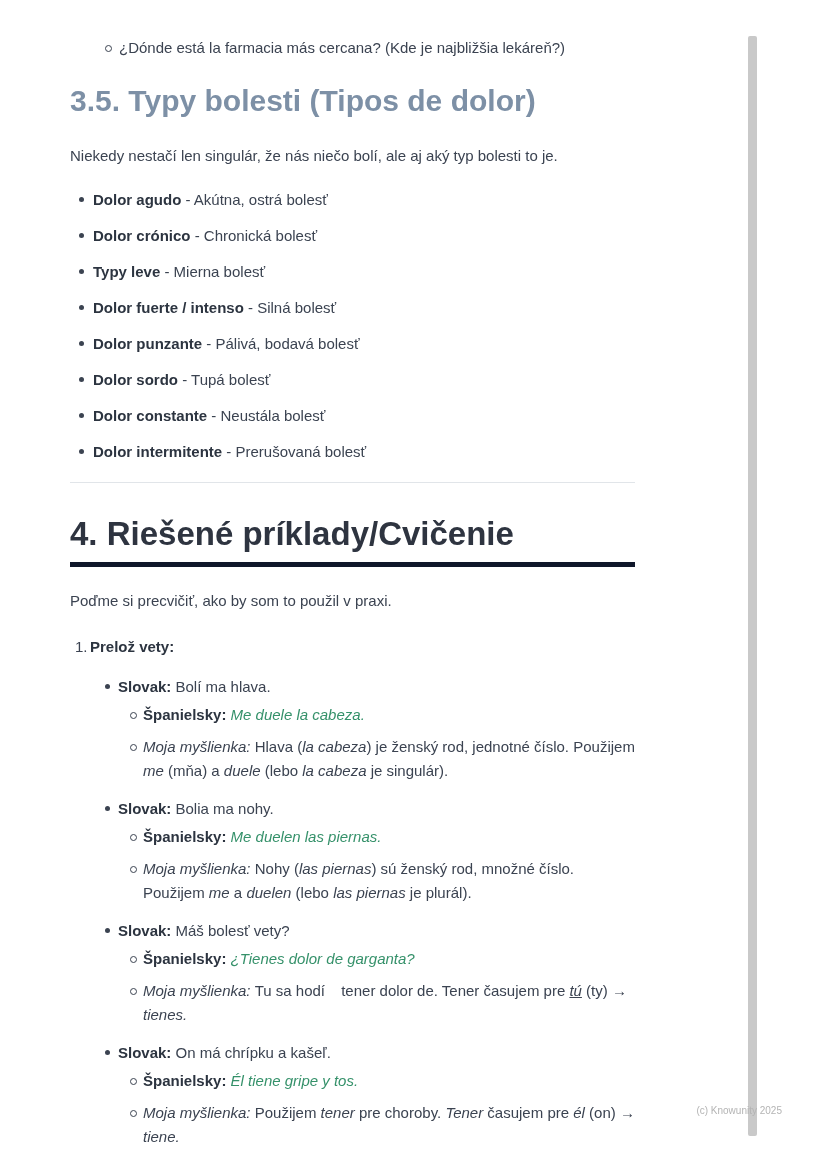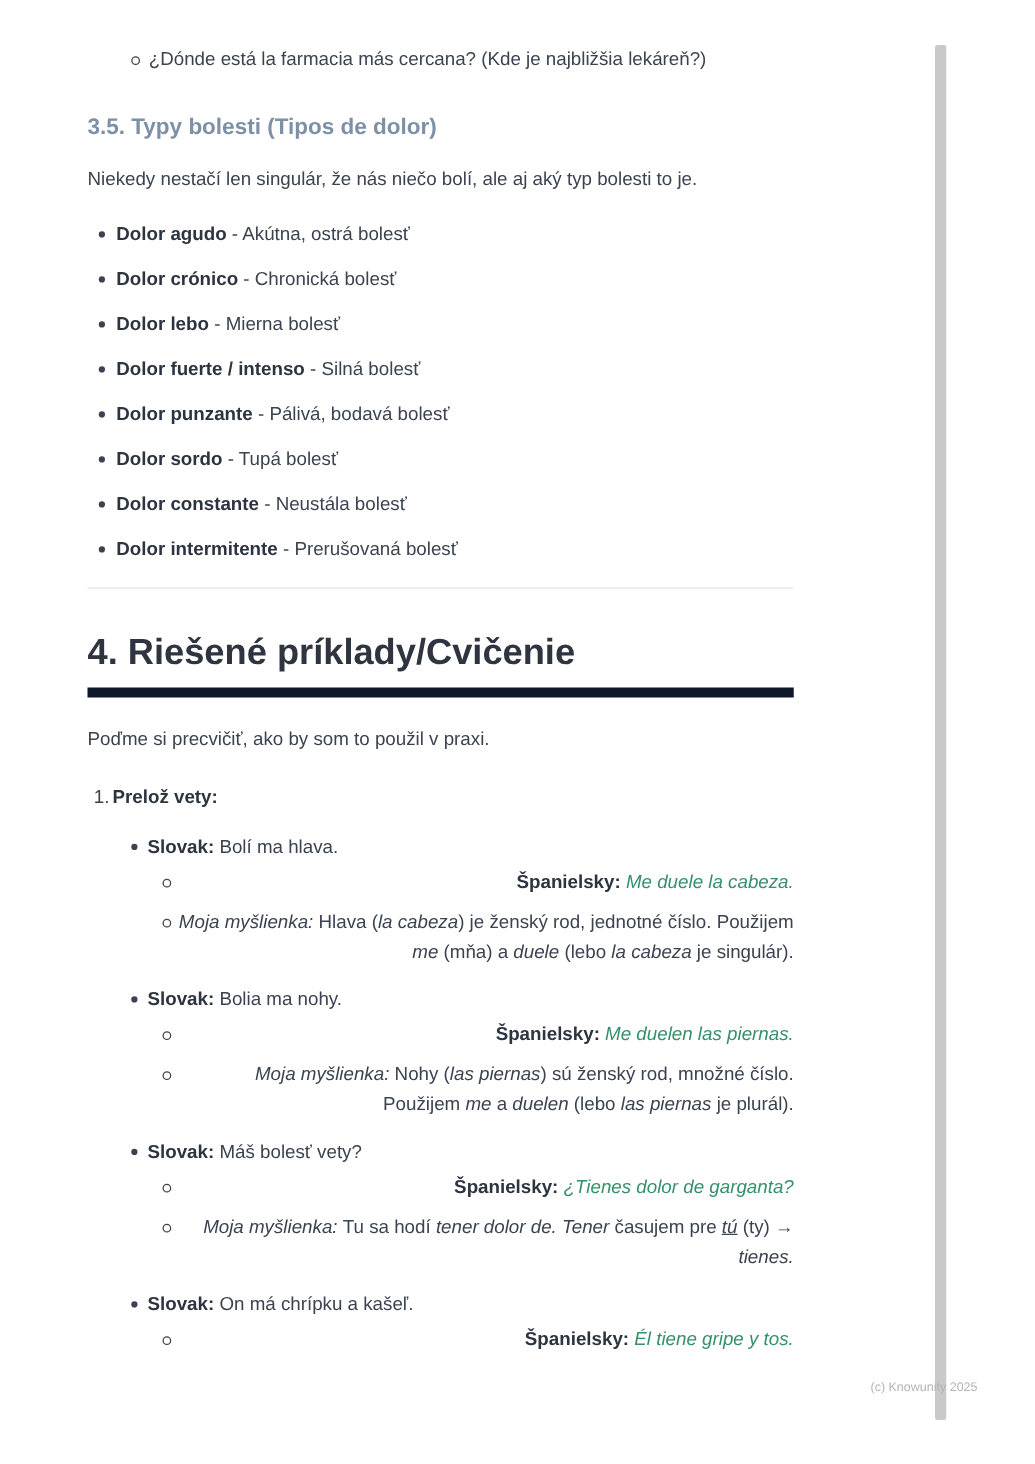--- a/index.html
+++ b/index.html
@@ -21,50 +21,50 @@
     content:""; position:absolute; left:1px; top:9px;
     width:5px; height:5px; border-radius:50%;
   }
   .li.disc::before { background:var(--c-body, #3b4351); }
   .li.circ::before { background:transparent; border:1.2px solid var(--c-body, #3b4351); }
 
   .top-bullet { margin-left:34px; margin-bottom:26px; }
 
   h3.sec-title {
     color:var(--c-heading-muted, #7d90a6);
-    font-size:18px; line-height:30px; font-weight:700;
-    margin-bottom:16px;
+    font-size:30px; line-height:30px; font-weight:700;
+    margin-bottom:28px;
   }
   .intro-p { margin-bottom:20px; }
 
   .pain-list { margin-left:8px; margin-bottom:18px; }
   .pain-list .li { margin-bottom:12px; }
   strong { font-weight:700; color:#2c3440; }
 
   hr.divider {
     border:none; border-top:1px solid var(--c-divider, #e1e5e9);
     margin:18px 0 32px 0;
   }
 
   h2.big-title {
     color:var(--c-heading-dark, #2e3440);
-    font-size:29px; line-height:38px; font-weight:700;
+    font-size:33px; line-height:38px; font-weight:700;
     padding-bottom:9px;
-    border-bottom:8px solid #0f172a;
+    border-bottom:5px solid #0f172a;
     margin-bottom:22px;
   }
   .practice-p { margin-bottom:22px; }
 
   .exercise-row { margin-left:5px; margin-bottom:16px; }
   .exercise-row .ol-num { display:inline-block; min-width:15px; }
 
   .examples { margin-left:34px; }
   .example { margin-bottom:14px; }
   .slovak-line { margin-bottom:4px; padding-left:14px; }
-  .sub { margin-left:25px;text-align:right; }
+  .sub { margin-left:25px; }
   .spanish-line { margin-bottom:8px; padding-left:14px; }
   .note-line { padding-left:14px; }
   .spanish { font-style:italic; color:var(--c-spanish, #35916a); }
 
   .scrollbar {
     position:absolute; right:71px; top:36px;
     width:9px; height:1100px;
     background:var(--c-scrollbar, #c9c9c9);
     border-radius:2px;
   }
@@ -83,21 +83,21 @@
   <div class="top-bullet">
     <div class="li circ"><span style="">¿Dónde está la farmacia más cercana? </span><span>(Kde je najbližšia lekáreň?)</span></div>
   </div>
 
   <h3 class="sec-title">3.5. Typy bolesti (Tipos de dolor)</h3>
   <p class="intro-p">Niekedy nestačí len singulár, že nás niečo bolí, ale aj aký typ bolesti to je.</p>
 
   <div class="pain-list">
     <div class="li disc"><strong>Dolor agudo</strong><span> - Akútna, ostrá bolesť</span></div>
     <div class="li disc"><strong>Dolor crónico</strong><span> - Chronická bolesť</span></div>
-    <div class="li disc"><strong>Dolor lebo</strong><span> - Mierna bolesť</span></div>
+    <div class="li disc"><strong>Typy leve</strong><span> - Mierna bolesť</span></div>
     <div class="li disc"><strong>Dolor fuerte / intenso</strong><span> - Silná bolesť</span></div>
     <div class="li disc"><strong>Dolor punzante</strong><span> - Pálivá, bodavá bolesť</span></div>
     <div class="li disc"><strong>Dolor sordo</strong><span> - Tupá bolesť</span></div>
     <div class="li disc"><strong>Dolor constante</strong><span> - Neustála bolesť</span></div>
     <div class="li disc"><strong>Dolor intermitente</strong><span> - Prerušovaná bolesť</span></div>
   </div>
 
   <hr class="divider">
 
   <h2 class="big-title">4. Riešené príklady/Cvičenie</h2>
@@ -122,28 +122,29 @@
       <div class="sub">
         <div class="li circ spanish-line"><strong>Španielsky:</strong><em class="spanish"> Me duelen las piernas.</em></div>
         <div class="li circ note-line"><span style="font-style: italic;">Moja myšlienka: </span><span>Nohy (</span><span style="font-style: italic;">las piernas</span><span>) sú ženský rod, množné číslo. Použijem </span><span style="font-style: italic;">me</span><span> a </span><span style="font-style: italic;">duelen</span><span> (lebo </span><span style="font-style: italic;">las piernas</span><span> je plurál).</span></div>
       </div>
     </div>
 
     <div class="example">
       <div class="li disc slovak-line"><strong>Slovak:</strong><span> Máš bolesť vety?</span></div>
       <div class="sub">
         <div class="li circ spanish-line"><strong>Španielsky:</strong><em class="spanish"> ¿Tienes dolor de garganta?</em></div>
-        <div class="li circ note-line"><span style="font-style: italic;">Moja myšlienka: </span><span>Tu sa hodí </span><span style="font-style: italic;">tener dolor de. Tener</span><span> časujem pre </span><span style="font-style: italic; text-decoration: underline;">tú</span><span> (ty) → </span><span style="font-style: italic;">tienes.</span></div>
+        <div class="li circ note-line"><span style="font-style: italic;">Moja myšlienka: </span><span>Tu sa hodí </span><span style=" margin-left: 12px;">tener dolor de. Tener</span><span> časujem pre </span><span style="font-style: italic; text-decoration: underline;">tú</span><span> (ty) → </span><span style="font-style: italic;">tienes.</span></div>
       </div>
     </div>
 
     <div class="example">
       <div class="li disc slovak-line"><strong>Slovak:</strong><span> On má chrípku a kašeľ.</span></div>
       <div class="sub">
         <div class="li circ spanish-line"><strong>Španielsky:</strong><em class="spanish"> Él tiene gripe y tos.</em></div>
+        <div class="li circ note-line"><span style="font-style: italic;">Moja myšlienka: </span><span>Použijem </span><span style="font-style: italic;">tener</span><span> pre choroby. </span><span style="font-style: italic;">Tener</span><span> časujem pre </span><span style="font-style: italic;">él</span><span> (on) → </span><span style="font-style: italic;">tiene.</span></div>
       </div>
     </div>
 
   </div>
 </div>
 
 <div class="scrollbar"></div>
 <div class="copyright">(c) Knowunity 2025</div>
 
 </body></html>

